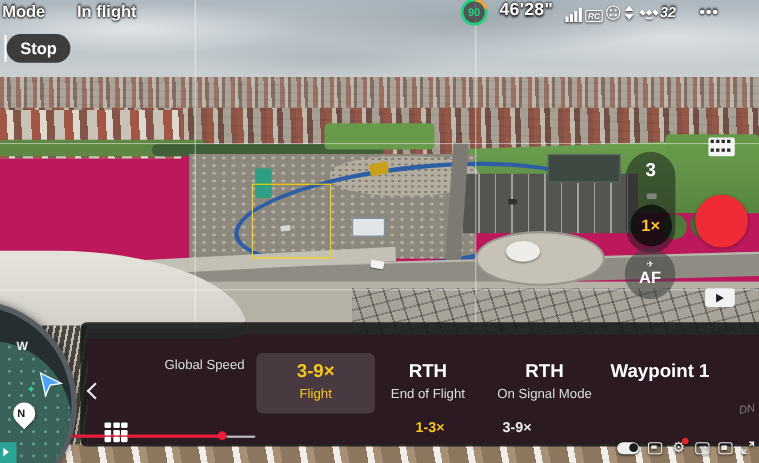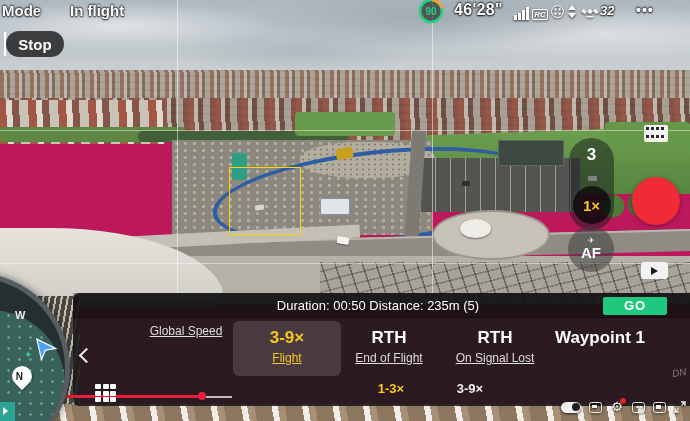--- a/index.html
+++ b/index.html
@@ -123,21 +123,21 @@
   #panel{left:73px;top:293px;width:617px;height:113px;background:rgba(27,27,27,.9);border-radius:6px 0 0 6px;}
   #dur-bar{left:0;top:0;width:617px;height:25px;background:rgba(0,0,0,.28);border-bottom:1px solid rgba(0,0,0,.4);}
   #dur-text{left:60px;top:5px;width:490px;text-align:center;color:#fff;font-size:13px;}
   #go-btn{right:23px;top:3.5px;width:64px;height:18px;background:#1fc87c;border-radius:2px;border:none;cursor:pointer;
        color:#fff;font-size:13px;font-weight:bold;letter-spacing:1px;display:flex;align-items:center;justify-content:center;}
   #panel-chevron{left:8px;top:57px;width:11px;height:11px;border-left:2.5px solid #e8e8e8;border-bottom:2.5px solid #e8e8e8;
        transform:rotate(45deg);cursor:pointer;}
   #cam-highlight{left:160px;top:28px;width:108px;height:55px;background:rgba(255,255,255,.14);border-radius:6px;}
   .col{top:28px;width:120px;text-align:center;cursor:pointer;}
   .col .val{position:static;display:block;color:#fff;font-size:17px;font-weight:bold;margin-top:7px;}
-  .col .lab{position:static;display:block;color:#dedede;font-size:12px;margin-top:3px;text-decoration:underline;}
+  .col .lab{position:static;display:block;color:#dedede;font-size:12px;margin-top:3px;}
   .col.active .val,.col.active .lab{color:#f6c71f;}
   #col-speed{left:53px;} #col-camera{left:154px;} #col-rth1{left:256px;} #col-rth2{left:362px;} #col-wp{left:467px;}
   .zoom-opt{top:88px;width:70px;text-align:center;font-size:13px;font-weight:bold;cursor:pointer;}
   #opt-13{left:283px;color:#f6c71f;}
   #opt-39{left:362px;color:#f0f0f0;}
   #signature{right:4px;top:74px;color:rgba(230,230,230,.45);font-style:italic;font-size:10px;transform:rotate(-10deg);}
 
   
   #prog-red{left:0;top:395px;width:202px;height:2.5px;background:#ea1e3c;}
   #prog-dot{left:198px;top:392px;width:8px;height:8px;border-radius:50%;background:#ea1e3c;}
@@ -281,41 +281,37 @@
   <button id="af-btn">
     <span class="plane">✈</span>
     <span class="af">AF</span>
   </button>
   <button id="record-btn"></button>
   <button id="playback-btn">
       <i></i>
     </button>
 
   <div id="panel">
-    <div id="dur-bar">
-      <span id="dur-text">Duration: 00:50 Distance: 235m (5)</span>
-      <button id="go-btn">GO</button>
-    </div>
     <div id="panel-chevron"></div>
     <div id="cam-highlight"></div>
 
     <div class="col" id="col-speed">
       <span class="lab">Global Speed</span>
     </div>
     <div class="col active" id="col-camera">
       <span class="val">3-9×</span>
       <span class="lab">Flight</span>
     </div>
     <div class="col" id="col-rth1">
       <span class="val">RTH</span>
       <span class="lab">End of Flight</span>
     </div>
     <div class="col" id="col-rth2">
       <span class="val">RTH</span>
-      <span class="lab">On Signal Lost</span>
+      <span class="lab">On Signal Mode</span>
     </div>
     <div class="col" id="col-wp">
       <span class="val">Waypoint 1</span>
     </div>
 
     <span class="zoom-opt" id="opt-13">1-3×</span>
     <span class="zoom-opt" id="opt-39">3-9×</span>
     <span id="signature">DN</span>
   </div>
 

